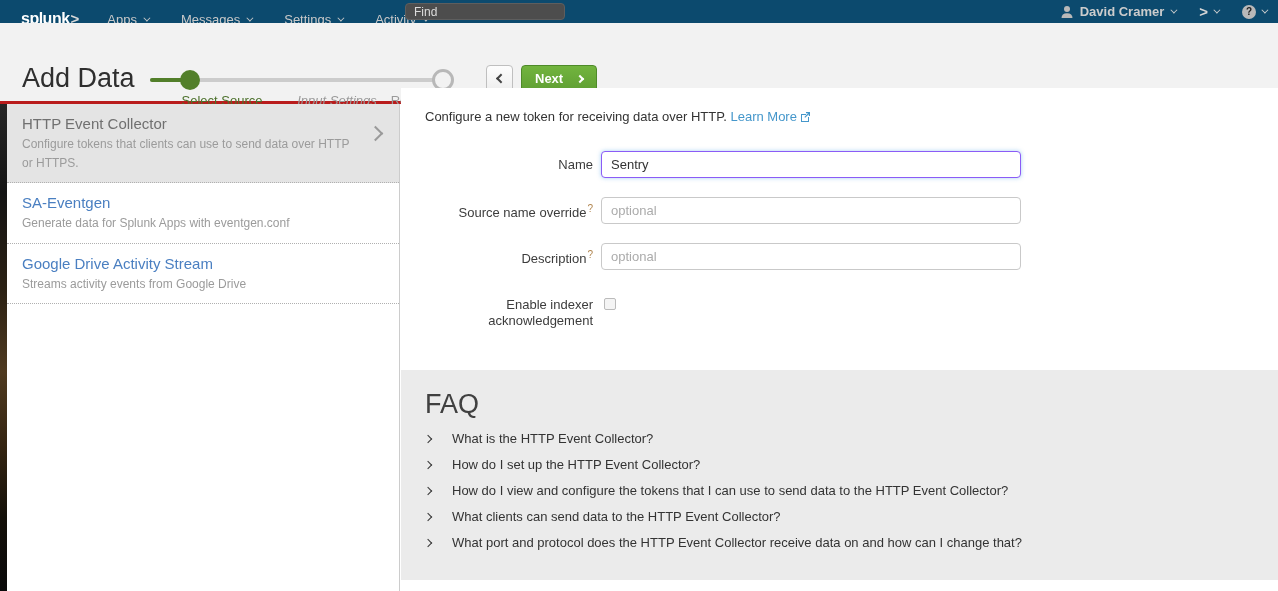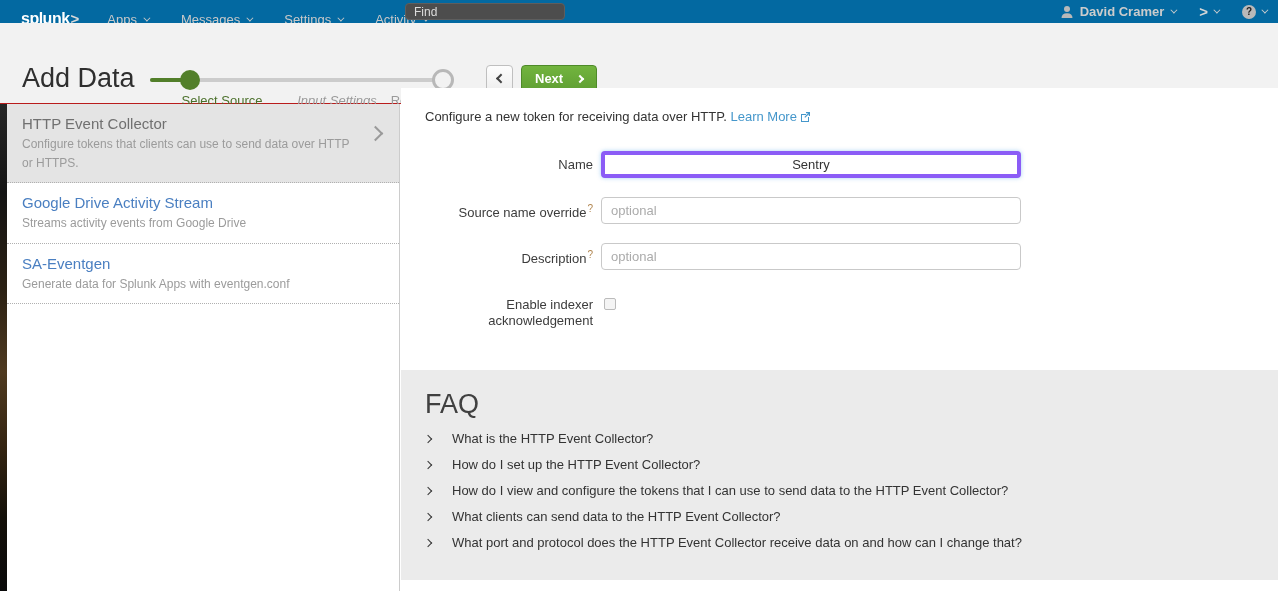--- a/index.html
+++ b/index.html
@@ -8,21 +8,21 @@
     font-family:"Liberation Sans", sans-serif;
     background:#ffffff;
     position:relative;
     overflow:hidden;
     color:#333;
   }
 
   
   .topbar {
     position:absolute; left:0; top:0; width:1278px; height:38px;
-    background:#0369a1;
+    background:#0c4a6e;
     display:flex; align-items:center;
   }
   .logo { display:flex; align-items:baseline; margin-left:21px; cursor:pointer; }
   .logo-text { color:#ffffff; font-weight:bold; font-size:16px; letter-spacing:-0.5px; }
   .logo-mark { color:#d9d9d9; font-weight:bold; font-size:15px; margin-left:1px; }
   .nav-menus { display:flex; margin-left:28px; gap:33px; }
   .nav-item { color:#c9c9c9; font-size:13px; display:flex; align-items:center; gap:6px; cursor:pointer; white-space:nowrap;text-decoration:underline; }
   .chev { display:inline-block; width:5px; height:5px; border-right:1.5px solid currentColor; border-bottom:1.5px solid currentColor; transform:rotate(45deg) translateY(-2px); }
   .find-box {
     position:absolute; left:405px; top:3px; width:160px; height:17px;
@@ -38,21 +38,21 @@
   .mark-gt { font-weight:bold; font-size:15px; color:#d6d6d6; }
   .help-menu { display:flex; align-items:center; gap:5px; color:#cfcfcf; cursor:pointer; }
   .help-circle {
     width:14px; height:14px; border-radius:50%; background:#b9b9b9; color:#222;
     font-size:10px; font-weight:bold; display:flex; align-items:center; justify-content:center;
   }
 
   
   .page-header {
     position:absolute; left:0; top:23px; width:1278px; height:81px;
-    background:#f2f2f2; border-bottom:1px solid #b91c1c;
+    background:#f2f2f2; border-bottom:3px solid #b91c1c;
   }
   .page-title { position:absolute; left:22px; top:40px; font-size:27px; color:#2f2f2f; }
   .step-track { position:absolute; left:150px; top:55px; width:293px; height:4px; background:#cccccc; border-radius:2px; }
   .step-track-done { position:absolute; left:150px; top:55px; width:40px; height:4px; background:#527f2a; border-radius:2px; }
   .step-dot-current {
     position:absolute; left:180px; top:47px; width:20px; height:20px;
     background:#527f2a; border-radius:50%;
   }
   .step-dot-open {
     position:absolute; left:432px; top:46px; width:22px; height:22px;
@@ -108,21 +108,21 @@
     font-size:13px; color:#3c3c3c; top:6px; line-height:1.25;
   }
   .sup-q { color:#b0854f; font-size:10px; vertical-align:super; margin-left:1px; }
   .f-input {
     position:absolute; left:200px; top:0; width:420px; height:27px;
     border:1px solid #c9c9c9; border-radius:4px; padding:0 9px;
     font-size:13px; color:#333; outline:none;
     font-family:"Liberation Sans", sans-serif; background:#fff;
   }
   .f-input::placeholder { color:#ababab; opacity:1; }
-  .f-input.focused { border:4px solid #8b5cf6; box-shadow:0 0 4px rgba(82,168,236,.5);text-align:center; }
+  .f-input.focused { border:1px solid #8b5cf6; box-shadow:0 0 4px rgba(82,168,236,.5); }
   .f-checkbox {
     position:absolute; left:203px; top:7px; width:12px; height:12px;
     border:1px solid #bbbbbb; border-radius:2px; background:#f4f4f4; cursor:pointer;
   }
 
   
   .faq {
     position:absolute; left:401px; top:370px; width:877px; height:210px;
     background:#ebebeb;
   }
@@ -199,26 +199,26 @@
 
 <div class="bg-strip"></div>
 
 <div class="sidebar">
   <div class="side-item selected">
     <div class="side-title">HTTP Event Collector</div>
     <div class="side-desc">Configure tokens that clients can use to send data over HTTP or HTTPS.</div>
     <span class="side-chevron"></span>
   </div>
   <div class="side-item">
+    <div class="side-title">SA-Eventgen</div>
+    <div class="side-desc">Generate data for Splunk Apps with eventgen.conf</div>
+  </div>
+  <div class="side-item">
     <div class="side-title">Google Drive Activity Stream</div>
     <div class="side-desc">Streams activity events from Google Drive</div>
-  </div>
-  <div class="side-item">
-    <div class="side-title">SA-Eventgen</div>
-    <div class="side-desc">Generate data for Splunk Apps with eventgen.conf</div>
   </div>
 </div>
 
 <div class="main">
   <div class="intro">
     <span>Configure a new token for receiving data over HTTP.</span>
     <a class="link"><span>Learn More</span><span class="ext-icon"><svg width="11" height="11" viewBox="0 0 11 11">
             <path d="M1 3 h5 v1 h-4 v6 h6 v-4 h1 v5 h-8 z" fill="#4597cb"></path>
             <path d="M6 1 h4 v4 h-1.2 v-1.8 L5.2 6.8 4.4 6 8 2.2 H6 Z" fill="#4597cb"></path>
           </svg></span></a>

